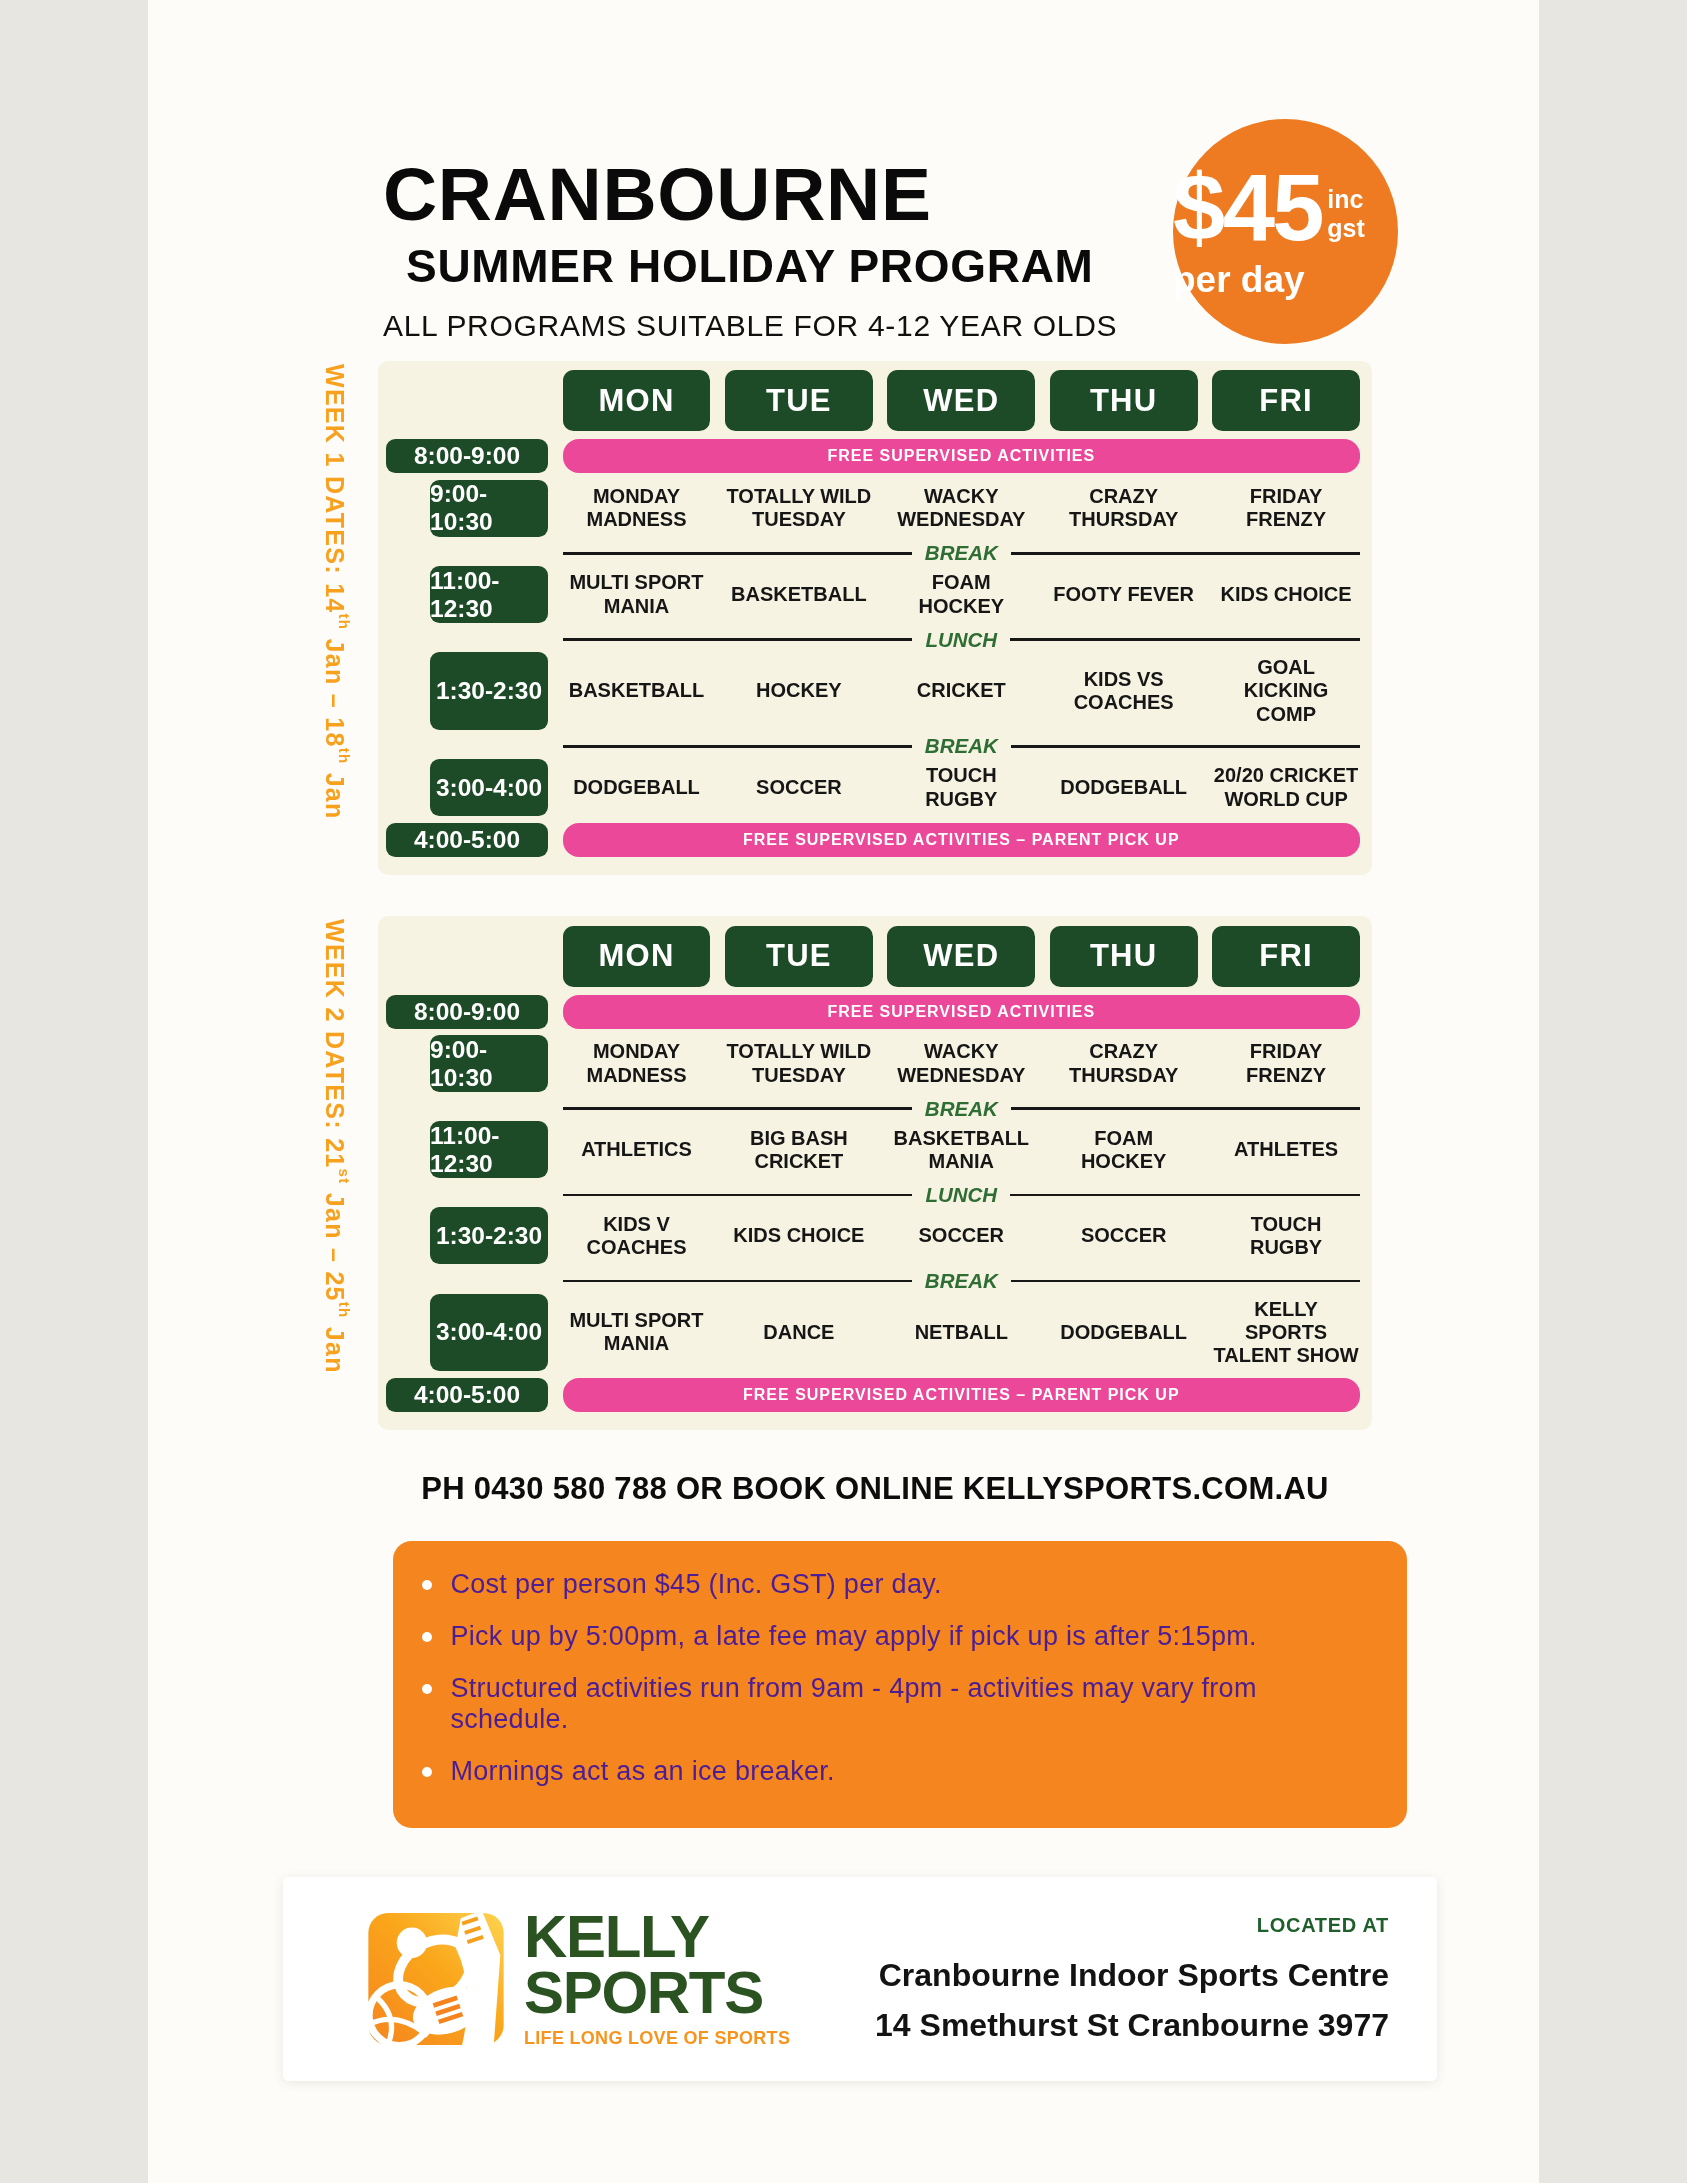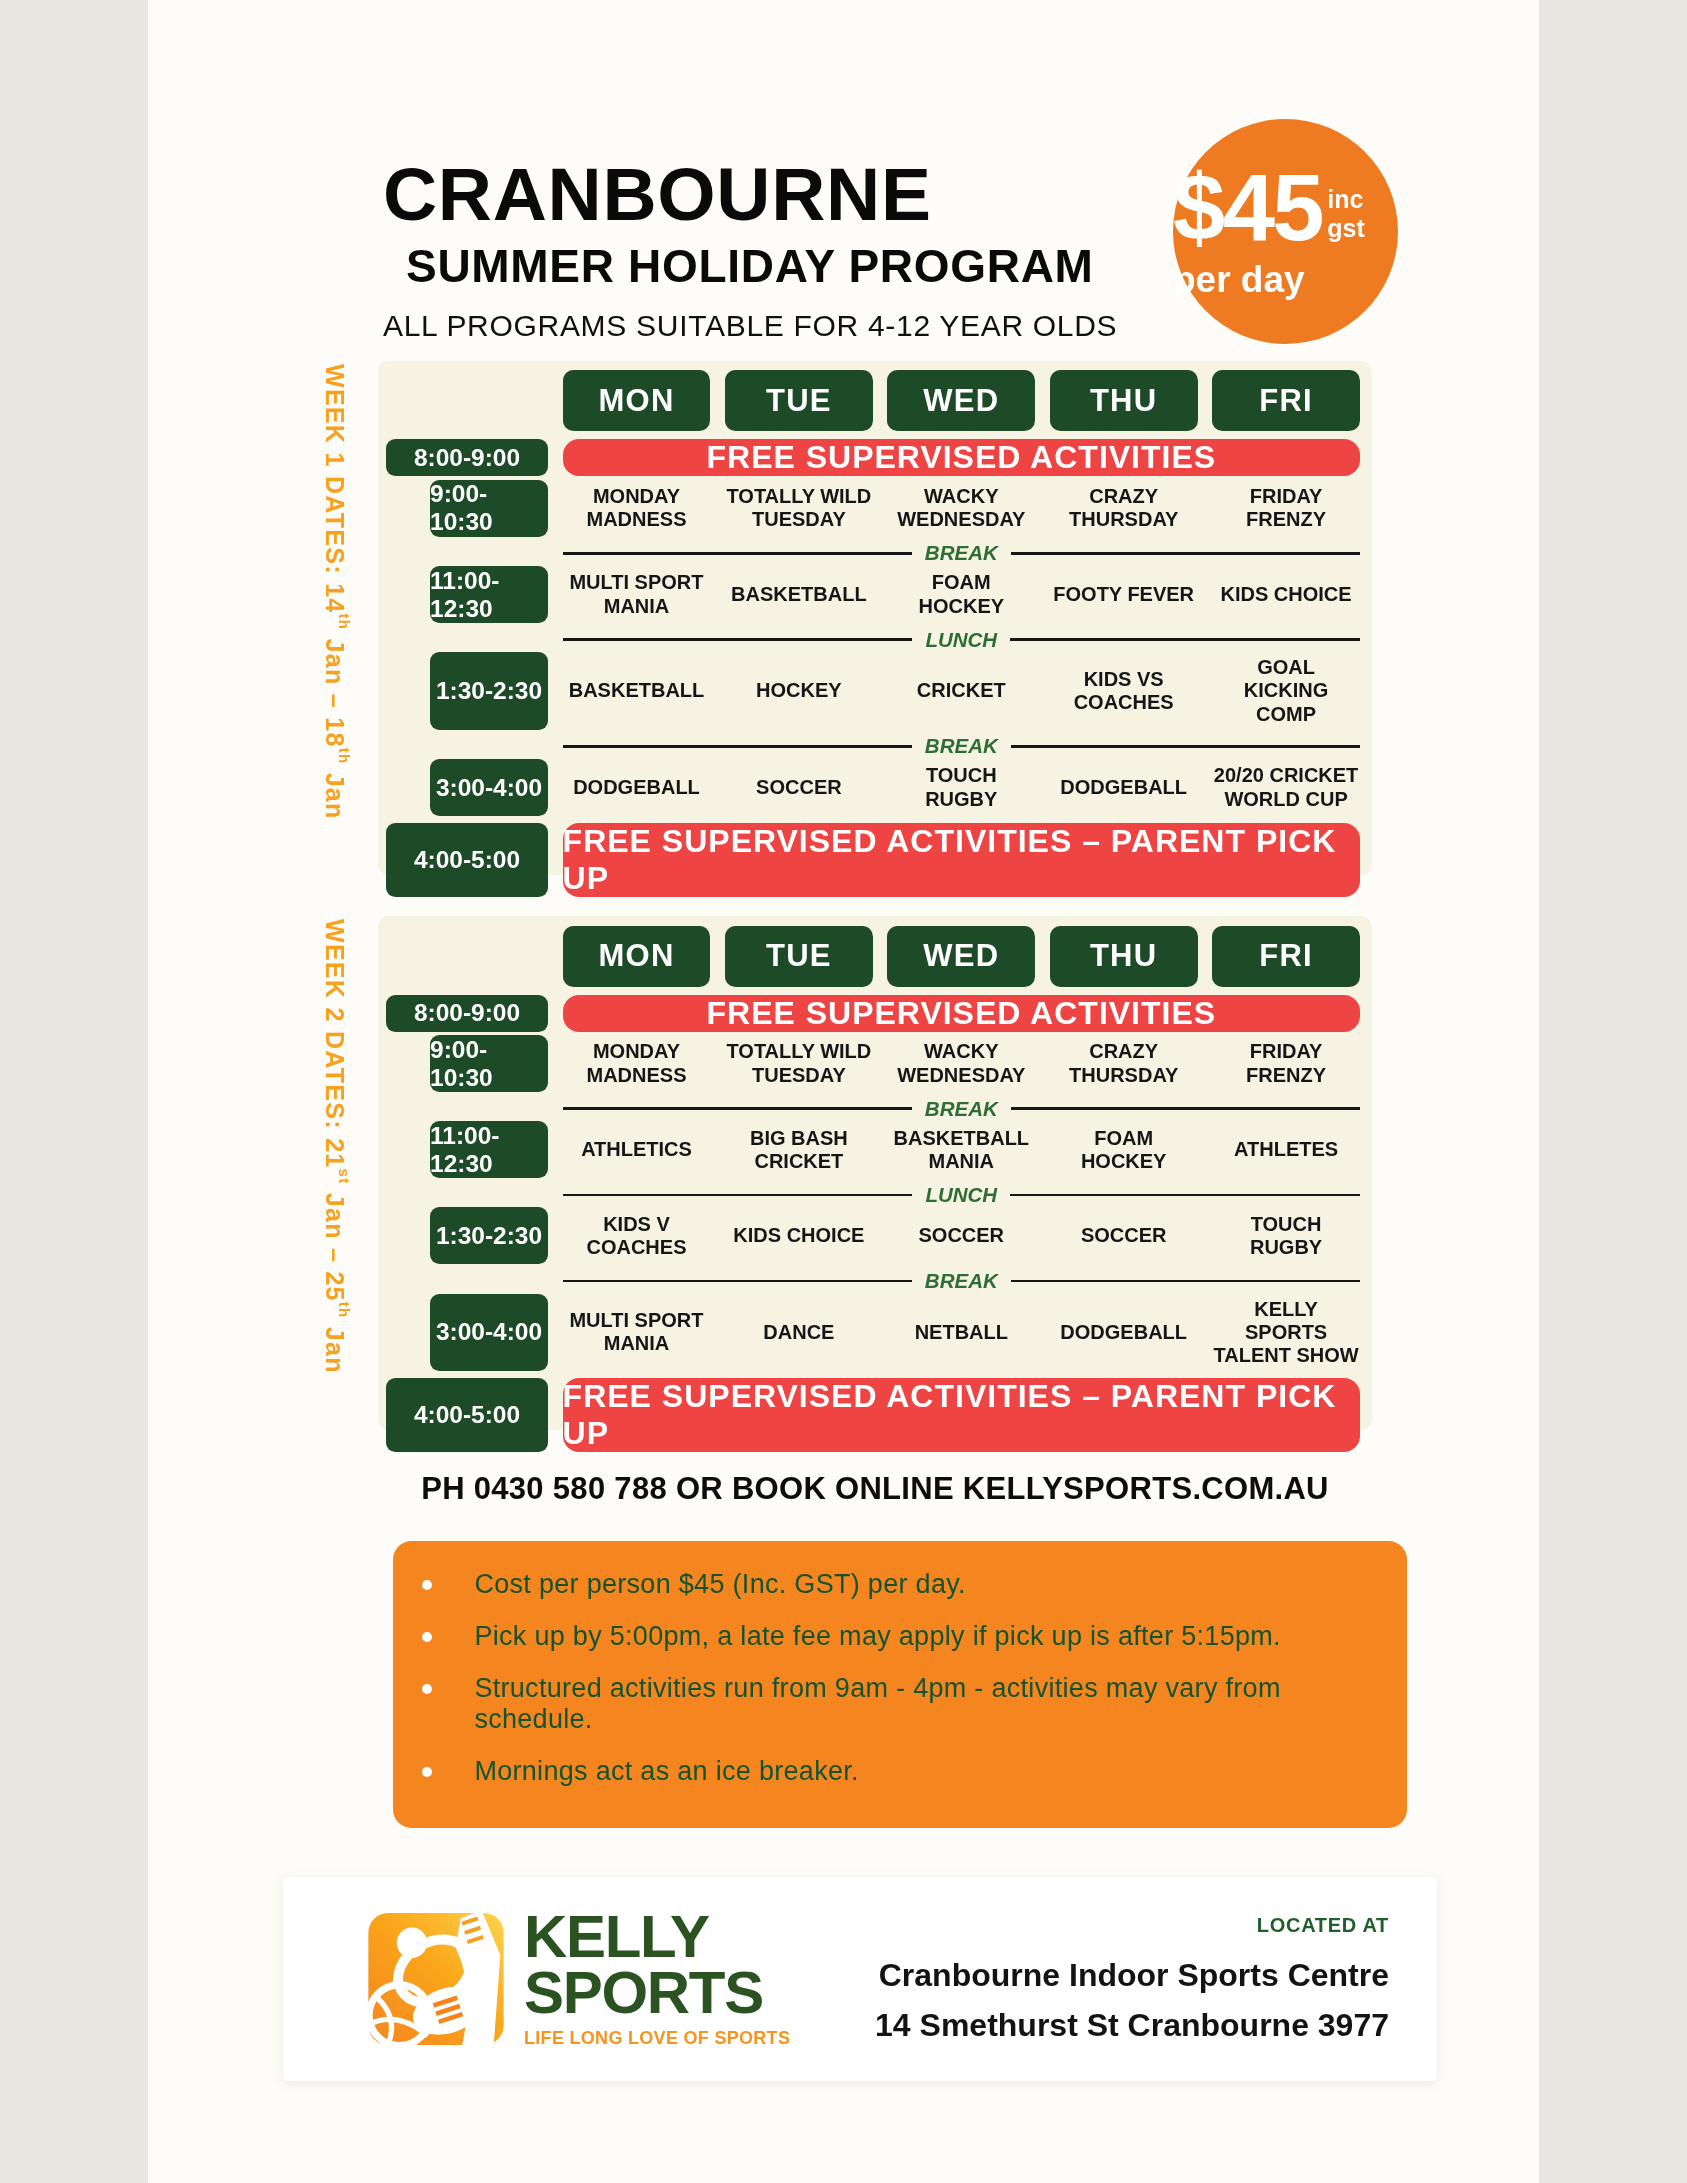--- a/index.html
+++ b/index.html
@@ -28,38 +28,38 @@
   .side-label sup { font-size:60%; }
 
   .panel { background:#f6f3e2; border-radius:10.6px; padding:9.3px 12px 12px 8px; }
   .t-row { display:grid; grid-template-columns:162px repeat(5, 1fr); column-gap:14.6px; align-items:stretch; }
   .row-header { height:61px; margin-bottom:8px; }
   .header-cell { background:#1d4a27; border-radius:10.6px; color:#fff; display:flex; align-items:center;
                  justify-content:center; font-size:31px; font-weight:bold; letter-spacing:1.3px; }
   .time-pill { background:#1d4a27; border-radius:9.3px; color:#fff; display:flex; align-items:center;
                justify-content:center; font-size:24.5px; font-weight:bold; }
   .row-banner { height:34px; margin:6.6px 0; }
-  .banner-pill { grid-column:2/-1; background:#ef4444; border-radius:16px; color:#fff; display:flex;
-                 align-items:center; justify-content:center; font-size:32px; font-weight:bold; letter-spacing:1px; }
+  .banner-pill { grid-column:2/-1; background:#ec4899; border-radius:16px; color:#fff; display:flex;
+                 align-items:center; justify-content:center; font-size:16px; font-weight:bold; letter-spacing:1px; }
   .row-cells { margin:4.6px 0; }
   .row-cells .time-pill { min-height:57px;margin-left:44px; }
   .activity { display:flex; align-items:center; justify-content:center; text-align:center;
               font-size:20px; font-weight:bold; line-height:1.16; color:#161616; padding:4px 1.3px; }
   .row-divider { height:20px; margin:0.7px 0; }
   .divider-wrap { grid-column:2/-1; display:flex; align-items:center; }
   .divider-line { flex:1; height:2.6px; background:#171717; }
   .divider-label { margin:0 13.2px; font-size:20.5px; font-weight:bold; font-style:italic; color:#2e6d33; }
 
   .phone { text-align:center; font-size:31px; font-weight:bold; color:#0d0d0d; letter-spacing:0.3px;
            margin:5.3px 0 34px 0; }
 
   .info-box { margin-left:14.6px; width:1014px; background:#f5861f; border-radius:18.5px;
               padding:28px 26.5px 20px 20px; }
-  .info-box li { list-style:none; display:flex; align-items:flex-start; color:#14532d;
-                 font-size:27px; font-weight:500; margin-bottom:21px; letter-spacing:0.3px;gap:24px; }
+  .info-box li { list-style:none; display:flex; align-items:flex-start; color:#4c1d95;
+                 font-size:27px; font-weight:500; margin-bottom:21px; letter-spacing:0.3px; }
   .bullet-dot { width:10px; height:10px; border-radius:50%; background:#fff; margin:10.6px 18.5px 0 9.3px; flex:none; }
 
   .footer-card { margin:49px 0 0 -95px; width:1154px; background:#ffffff; border-radius:5.3px;
                  box-shadow:0 2px 10.6px rgba(60,55,40,0.10); padding:32px 48px 32px 85px;
                  display:flex; align-items:center; justify-content:space-between; }
   .logo-row { display:flex; align-items:center; gap:20px; }
   .logo-words .w { font-size:60px; font-weight:bold; color:#2b5322; line-height:0.92; letter-spacing:-1.3px; }
   .logo-tagline { font-size:18px; font-weight:bold; color:#f7941d; letter-spacing:0.3px; margin-top:8px; }
   .location { text-align:right; }
   .located-at { font-size:20px; font-weight:bold; color:#1e5f2c; letter-spacing:0.7px; margin-bottom:20px; }

